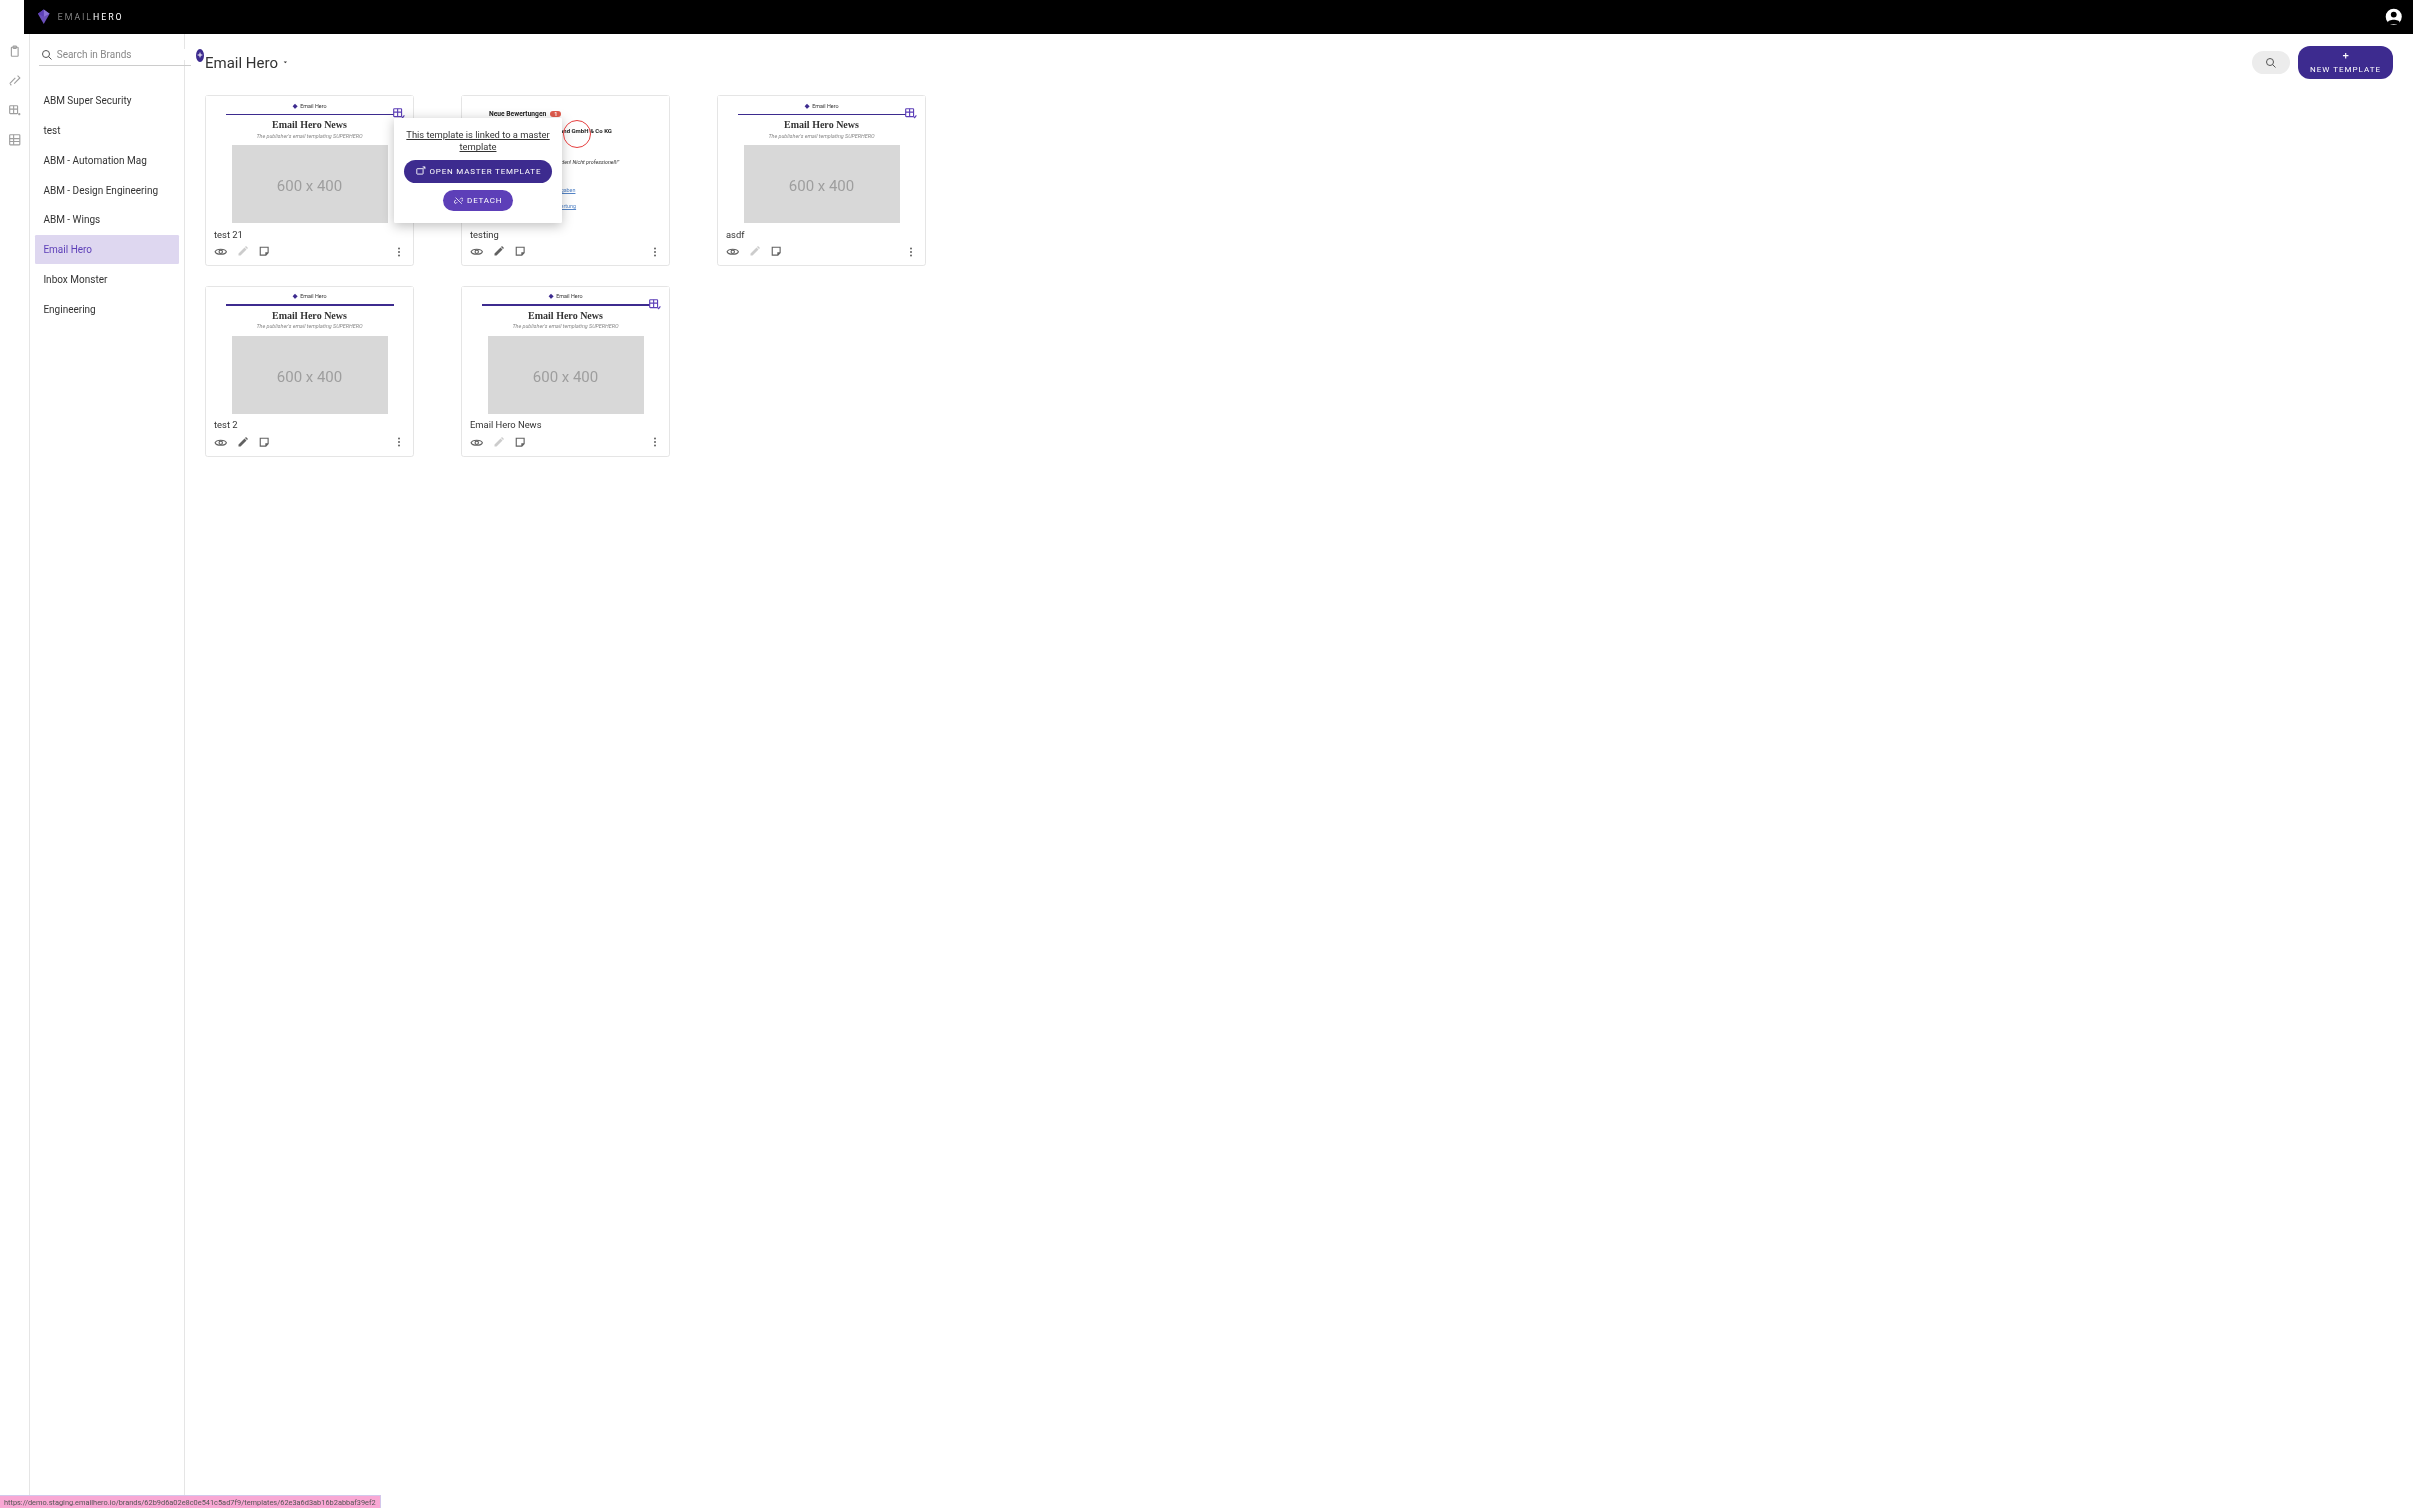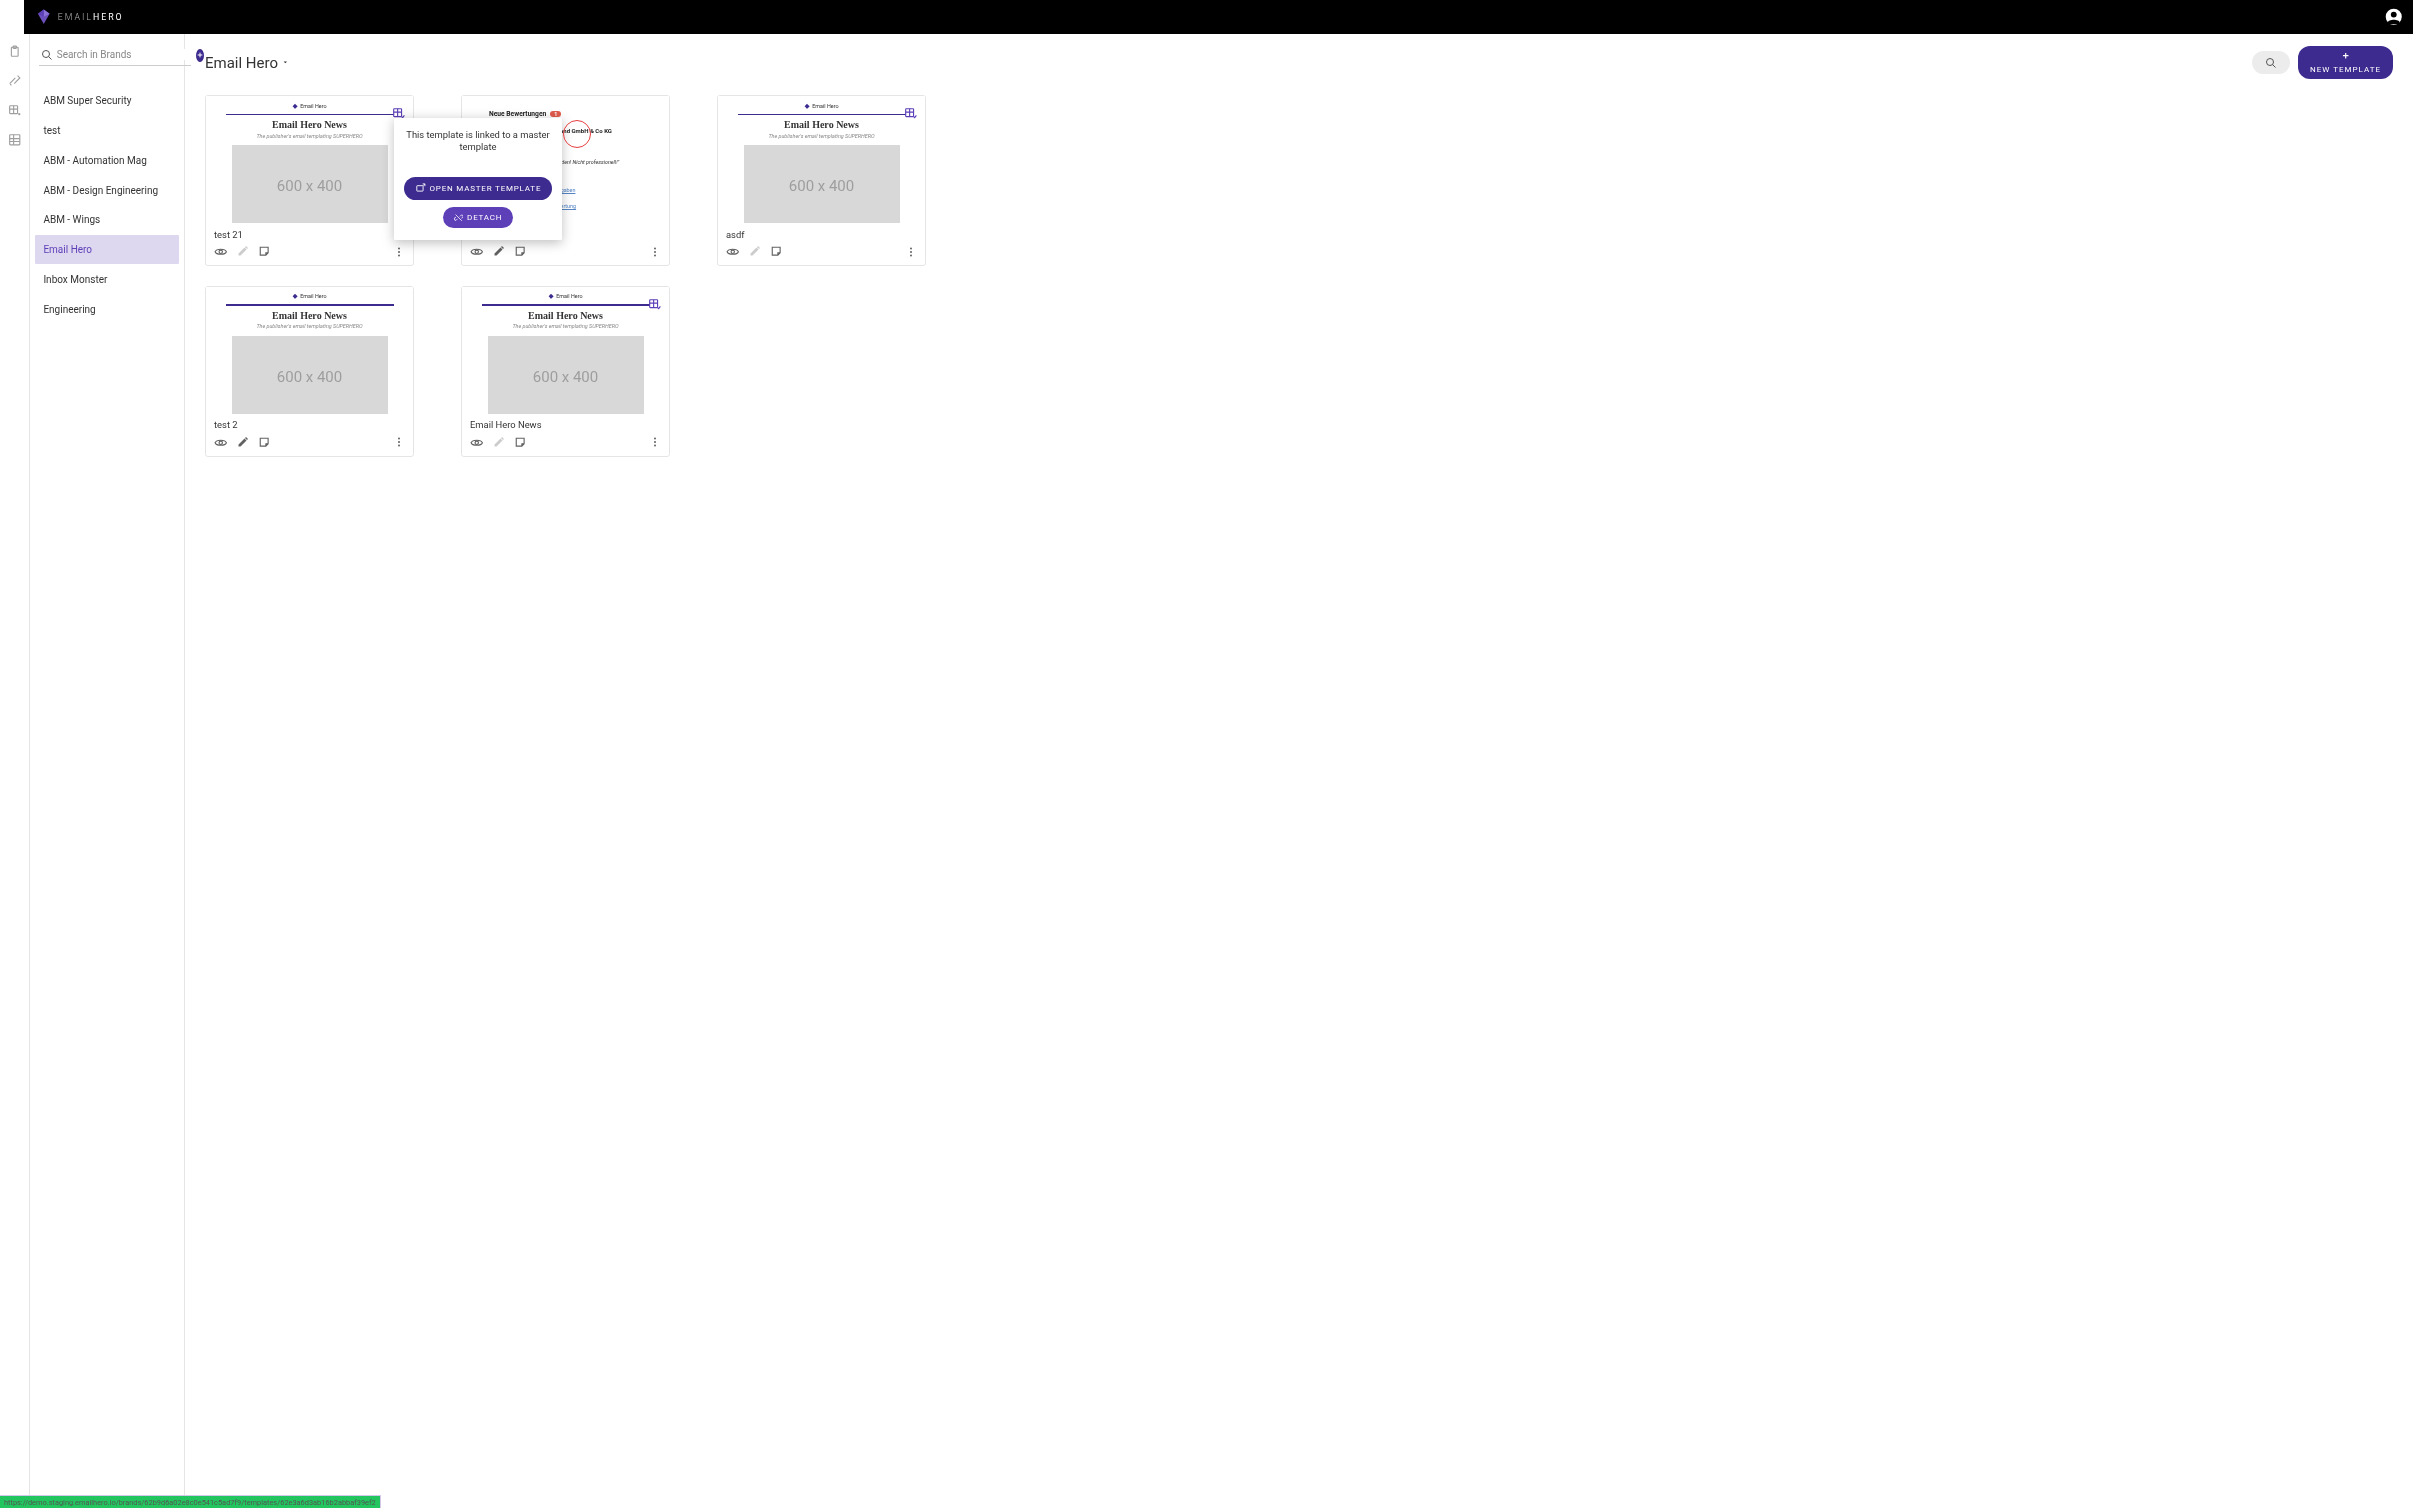--- a/index.html
+++ b/index.html
@@ -50,21 +50,21 @@
   .card-name { padding: 5.4px 8px 1.3px; font-size: 9.4px; color: #333; }
   .card-actions { padding: 4px 8px 6.7px; display: flex; align-items: center; justify-content: space-between; }
   .card-action-left { display: flex; gap: 9.4px; }
   .card-action-left span, .card-action-right span { color: #616161; cursor: pointer; }
   .card-action-left span.disabled { color: #ccc; }
 
   .link-badge { position: absolute; top: 10.8px; right: 8px; color: #5d3fb8; }
 
   
   .popover { position: absolute; top: 84px; left: 209px; width: 168px; background: #fff; border-radius: 1.3px; box-shadow: 0 2.7px 12px rgba(0,0,0,0.25); padding: 10.8px 9.4px 12px; text-align: center; z-index: 20; color: #333; }
-  .popover-text { font-size: 9.4px; margin-bottom: 23px; line-height: 1.35; }
+  .popover-text { font-size: 9.4px; margin-bottom: 6px; line-height: 1.35; text-decoration: underline; }
   .popover-btn { display: inline-flex; align-items: center; gap: 4px; border: none; border-radius: 12px; padding: 6px 10.8px; font-size: 8px; letter-spacing: 0.8px; cursor: pointer; font-family: inherit; color: #fff; text-align: center; }
   .popover-btn.primary { background: #3d2b8f; margin-bottom: 6.7px; }
   .popover-btn.secondary { background: #5d3fb8; }
 
   .red-circle { position: absolute; top: 86px; left: 378px; width: 28px; height: 28px; border: 1.3px solid #e63e3e; border-radius: 50%; z-index: 30; pointer-events: none; }
 
   
   .kununu { padding: 8px 27px; font-size: 6px; text-align: left; width: 100%; }
   .kununu-head { display: flex; align-items: center; gap: 4px; margin-bottom: 9.4px; }
   .kununu-head-title { font-size: 6.7px; font-weight: 700; color: #222; }
@@ -78,21 +78,21 @@
   .kununu-score { font-size: 9.4px; font-weight: 700; }
   .kununu-stars { color: #f5a623; font-size: 6px; }
   .kununu-stars .grey { color: #ddd; }
   .kununu-quote { font-size: 5.4px; font-style: italic; color: #333; margin-bottom: 4px; }
   .kununu-read { background: #e05b4d; color: #fff; font-size: 5.4px; padding: 2px 5.4px; border: none; border-radius: 0.7px; }
   .kununu-stat { display: flex; align-items: center; gap: 6.7px; margin-top: 6.7px; }
   .kununu-stat-icon { color: #888; width: 10.8px; text-align: center; }
   .kununu-stat-num { font-size: 8px; font-weight: 700; width: 9.4px; text-align: center; }
   .kununu-stat-label { font-size: 5.4px; color: #5585c7; text-decoration: underline; }
 
-  .statusbar { position: fixed; bottom: 0; left: 0; background: #22c55e; padding: 1.3px 4px; font-size: 7.4px; color: #555; border-top: 0.7px solid #d3c7eb; border-right: 0.7px solid #d3c7eb; }
+  .statusbar { position: fixed; bottom: 0; left: 0; background: #f9a8d4; padding: 1.3px 4px; font-size: 7.4px; color: #555; border-top: 0.7px solid #d3c7eb; border-right: 0.7px solid #d3c7eb; }
 
   svg { display: block; }
 </style>
 </head>
 <body>
 
 <div class="topbar">
   <div class="logo-wrap">
     <span class="logo-icon">
       <svg width="17.5" height="17.5" viewBox="0 0 24 24" fill="currentColor">

